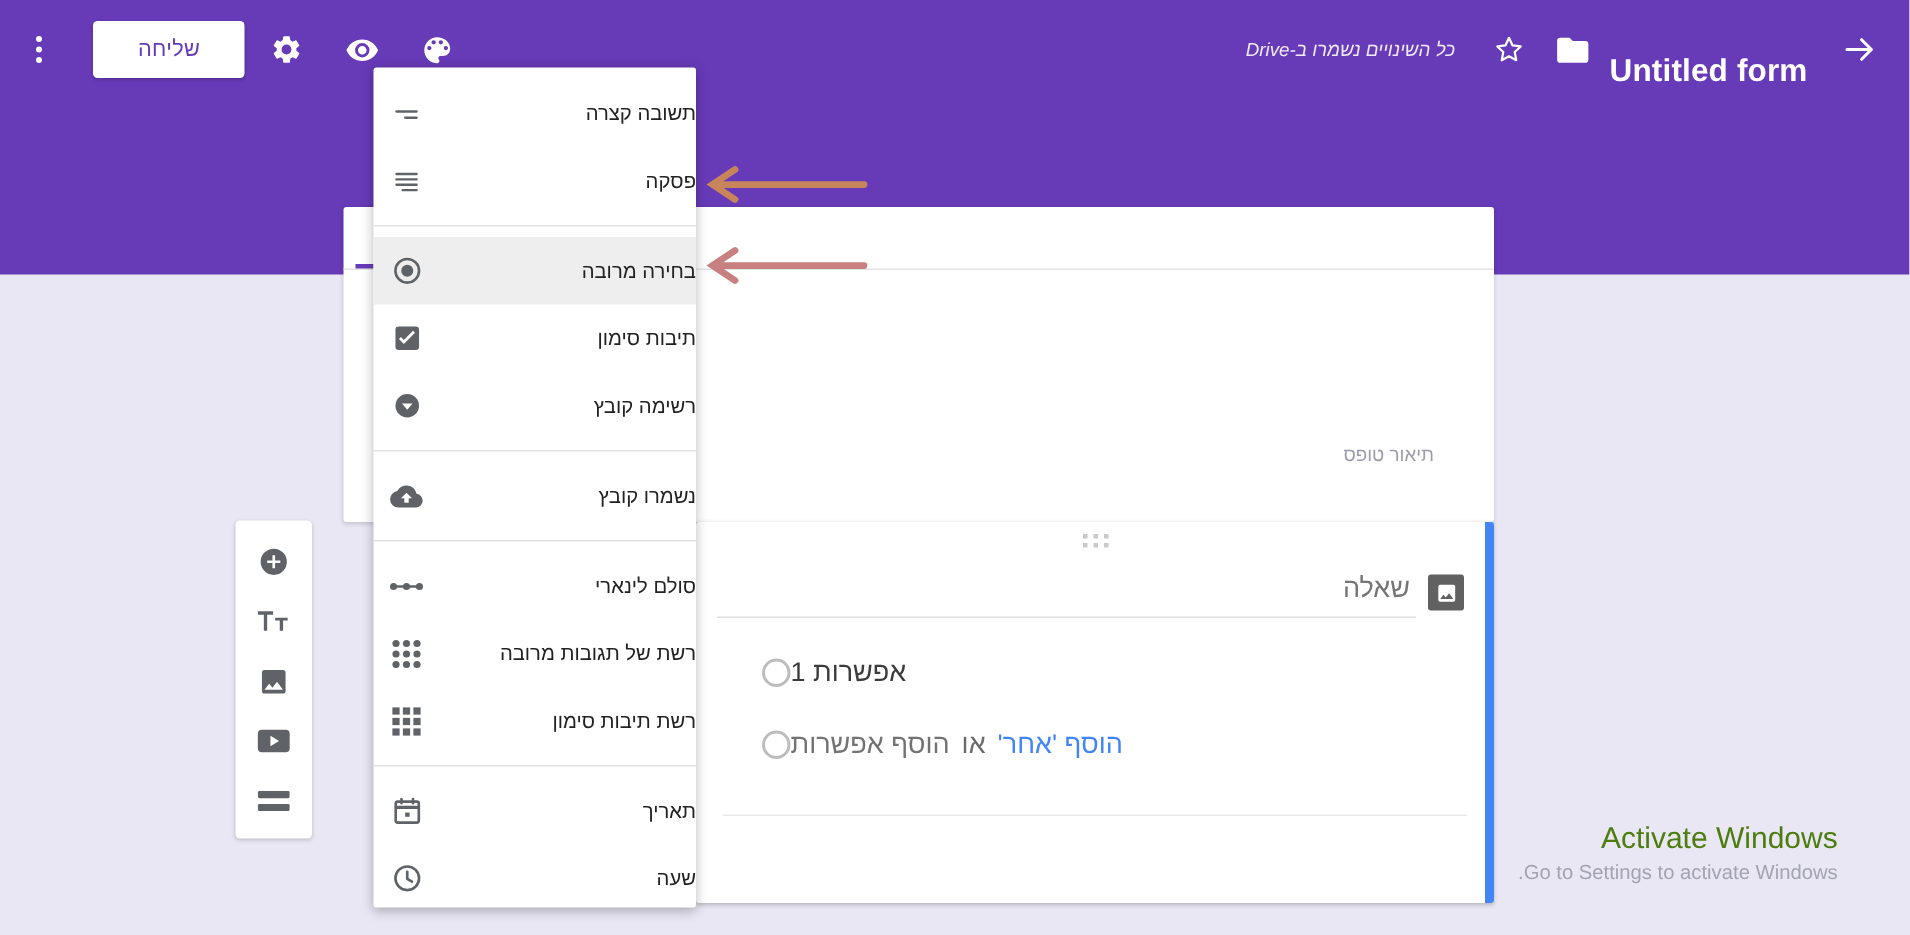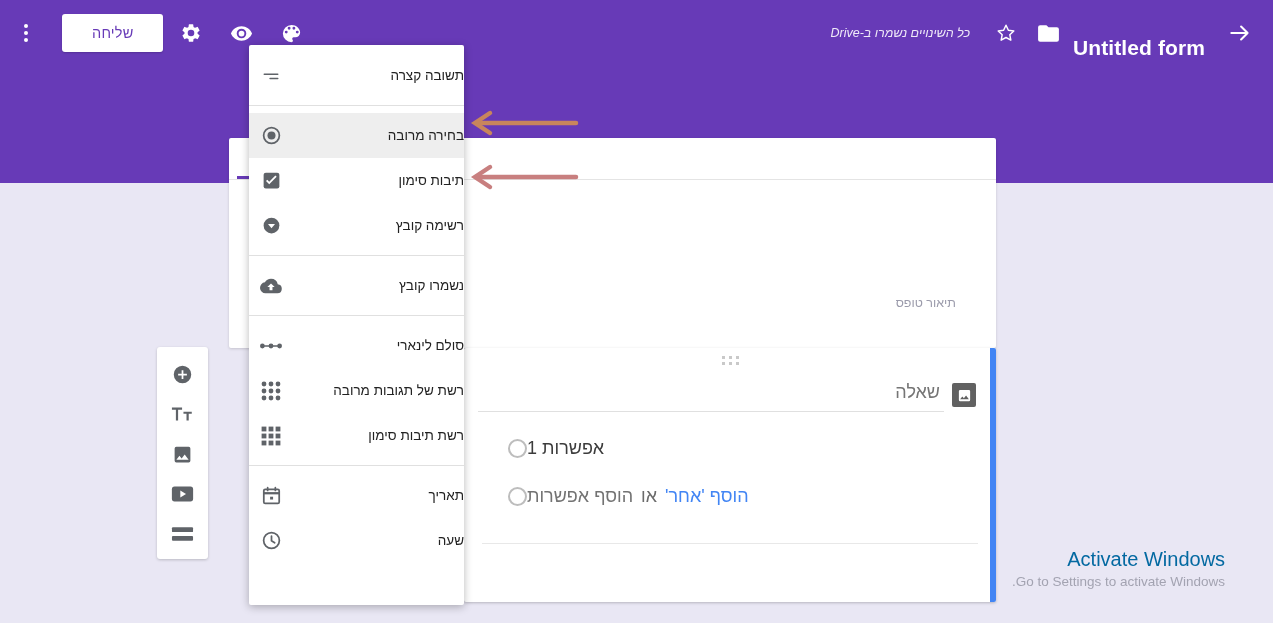--- a/index.html
+++ b/index.html
@@ -185,21 +185,21 @@
   .menu-sep { height: 1px; background: #e0e0e0; margin: 7px 0; }
 
   
   .anno { position: absolute; z-index: 60; pointer-events: none; }
 
   
   .watermark {
     position: absolute; left: 1012px; top: 546px;
     color: #8e8e9e; z-index: 5; user-select: none;
   }
-  .wm-1 { font-size: 20px; color: #0369a1; line-height: 26px; }
+  .wm-1 { font-size: 20px; color: #4d7c0f; line-height: 26px; }
   .wm-2 { font-size: 13.5px; color: #a3a3b1; line-height: 20px; }
 </style>
 </head>
 <body>
 
 <div id="root">
 
   <div class="header">
     <div class="hdr-bar">
 
@@ -338,20 +338,31 @@
     <div class="menu-item">
       <span class="mi-icon">
         <svg width="20" height="20" viewBox="0 0 24 24" fill="#5f6368" aria-hidden="true">
           <rect x="3" y="9" width="18" height="1.9" rx=".9"></rect>
           <rect x="10" y="14" width="11" height="1.9" rx=".9"></rect>
         </svg>
       </span>
       <span class="mi-label">תשובה קצרה</span>
     </div>
 
+    <div class="menu-item">
+      <span class="mi-icon">
+        <svg width="20" height="20" viewBox="0 0 24 24" fill="#5f6368" aria-hidden="true">
+          <rect x="3" y="5" width="18" height="1.9" rx=".9"></rect>
+          <rect x="3" y="9.3" width="18" height="1.9" rx=".9"></rect>
+          <rect x="3" y="13.6" width="18" height="1.9" rx=".9"></rect>
+          <rect x="8" y="17.9" width="13" height="1.9" rx=".9"></rect>
+        </svg>
+      </span>
+      <span class="mi-label">פסקה</span>
+    </div>
 
     <div class="menu-sep"></div>
 
     <div class="menu-item selected">
       <span class="mi-icon">
         <svg width="21" height="21" viewBox="0 0 24 24" fill="none" aria-hidden="true">
           <circle cx="12" cy="12" r="9" stroke="#5f6368" stroke-width="2"></circle>
           <circle cx="12" cy="12" r="4.6" fill="#5f6368"></circle>
         </svg>
       </span>

